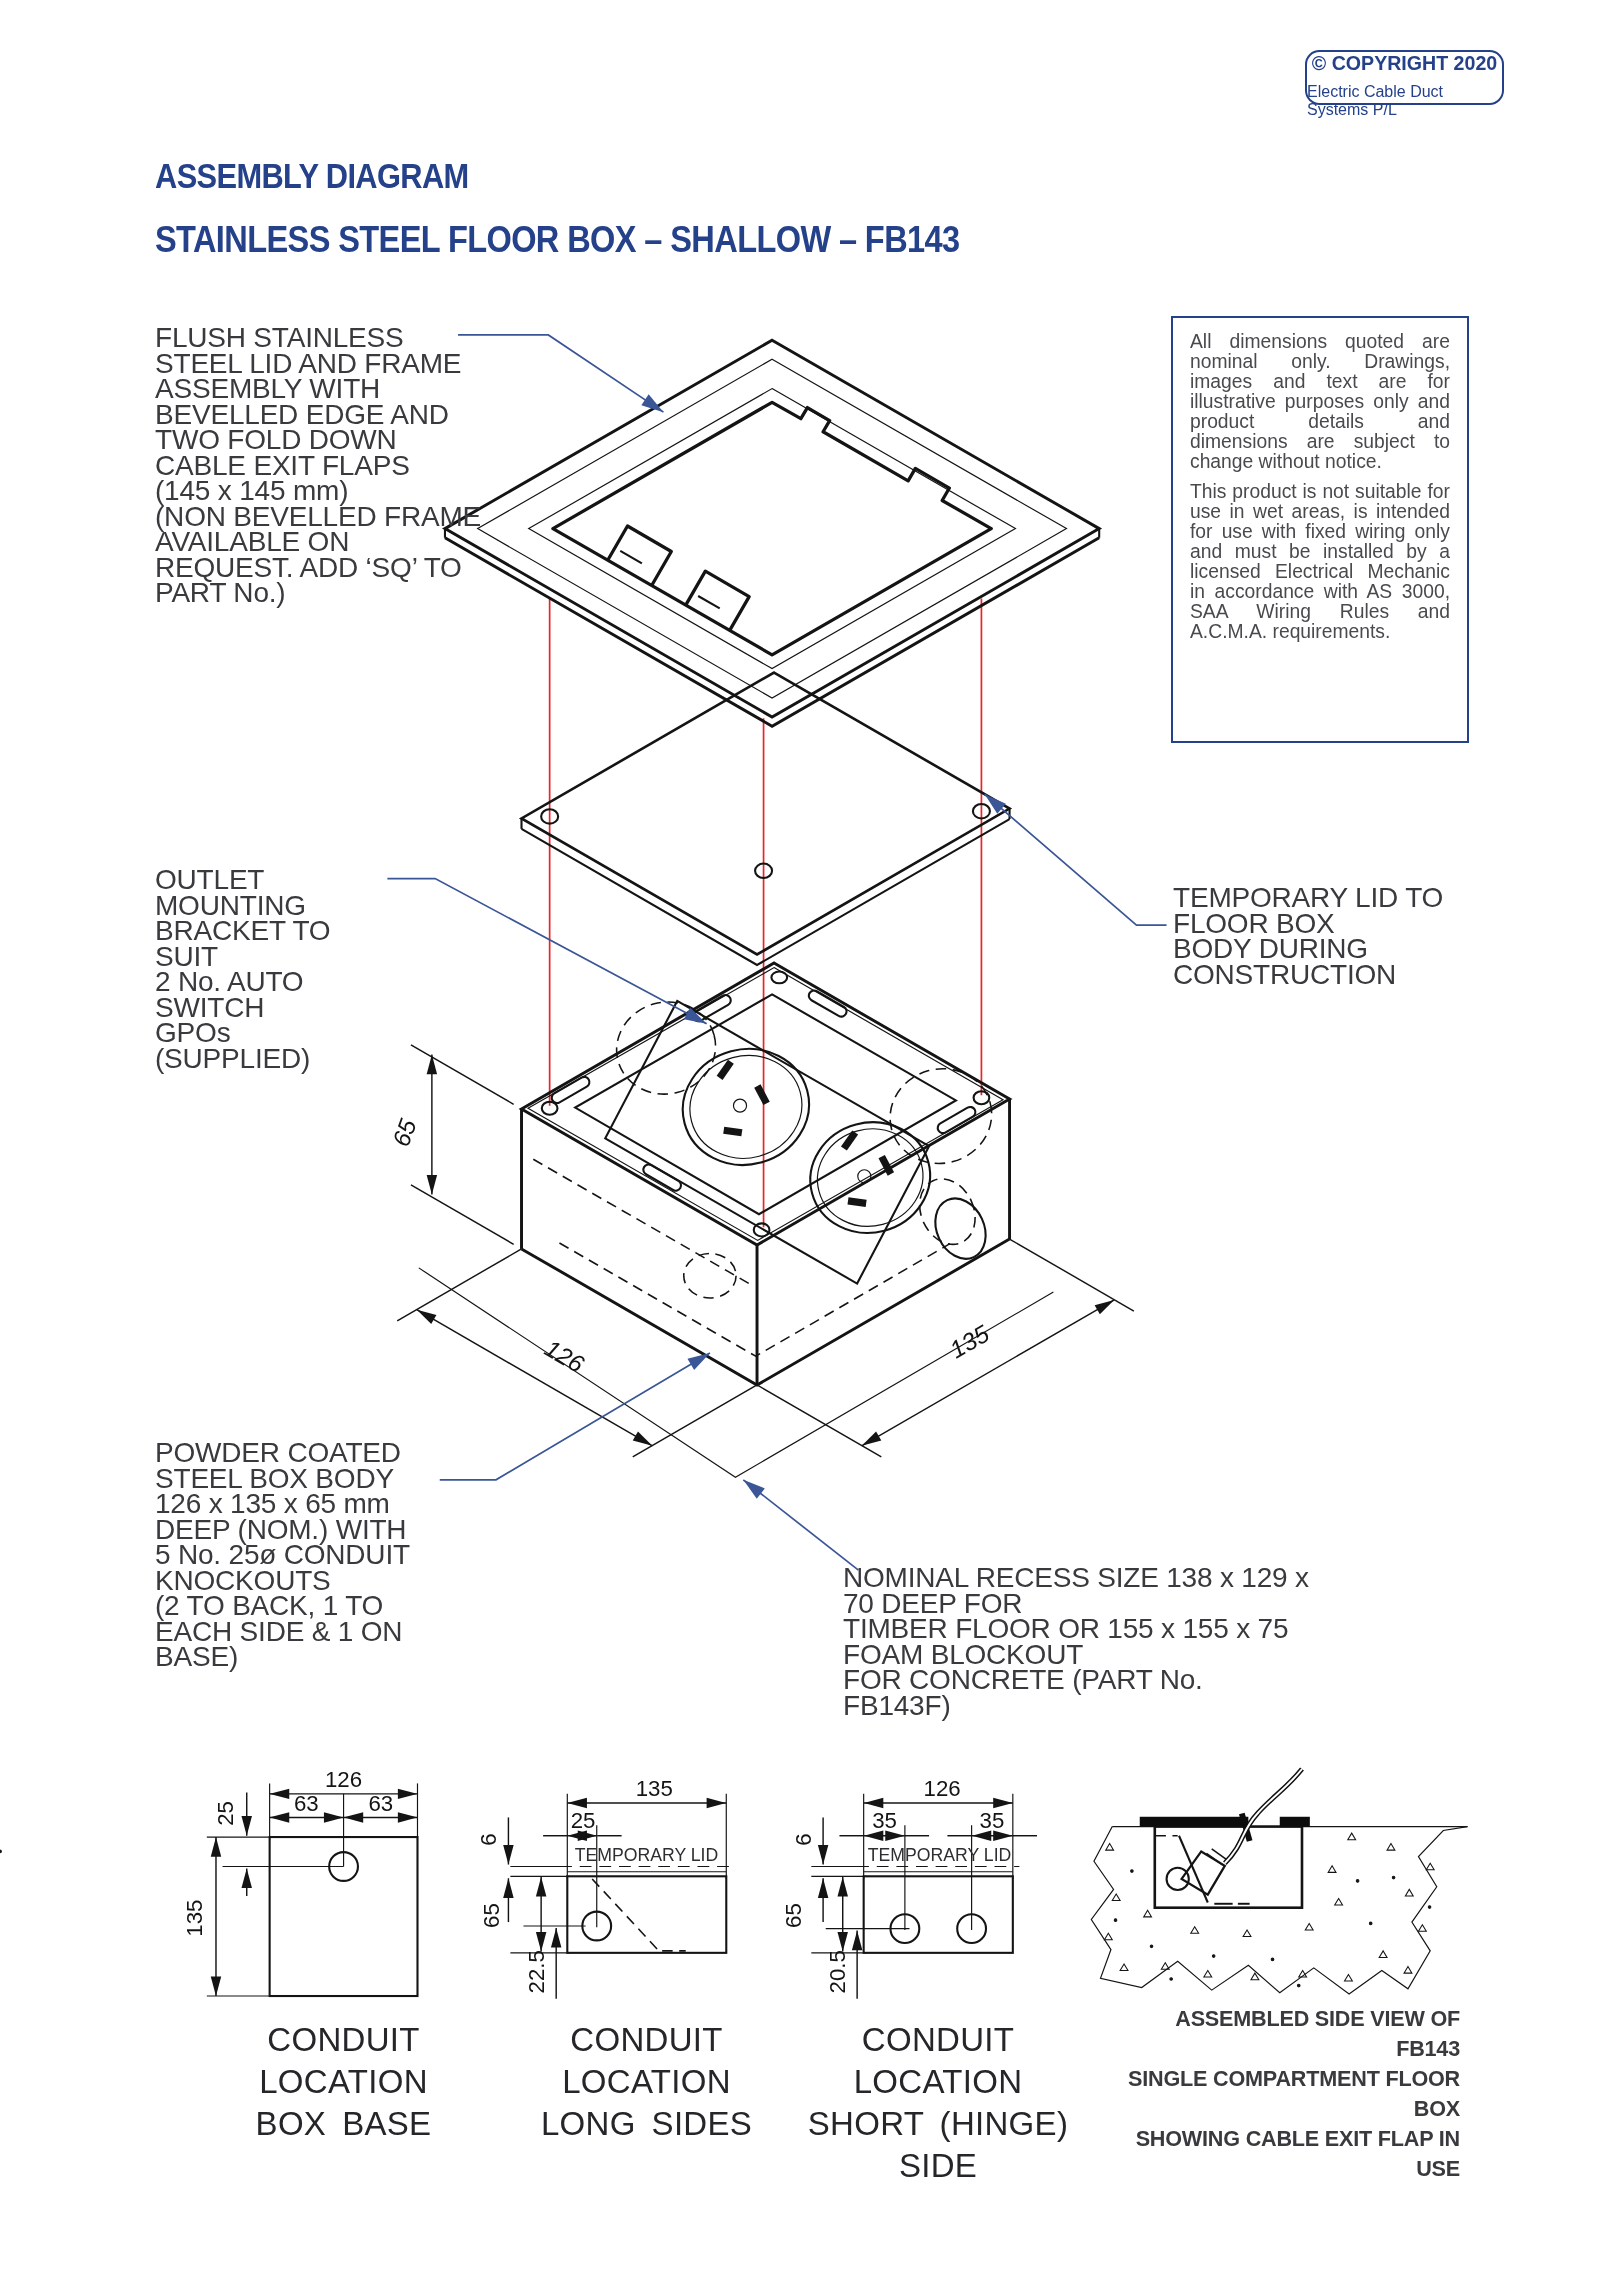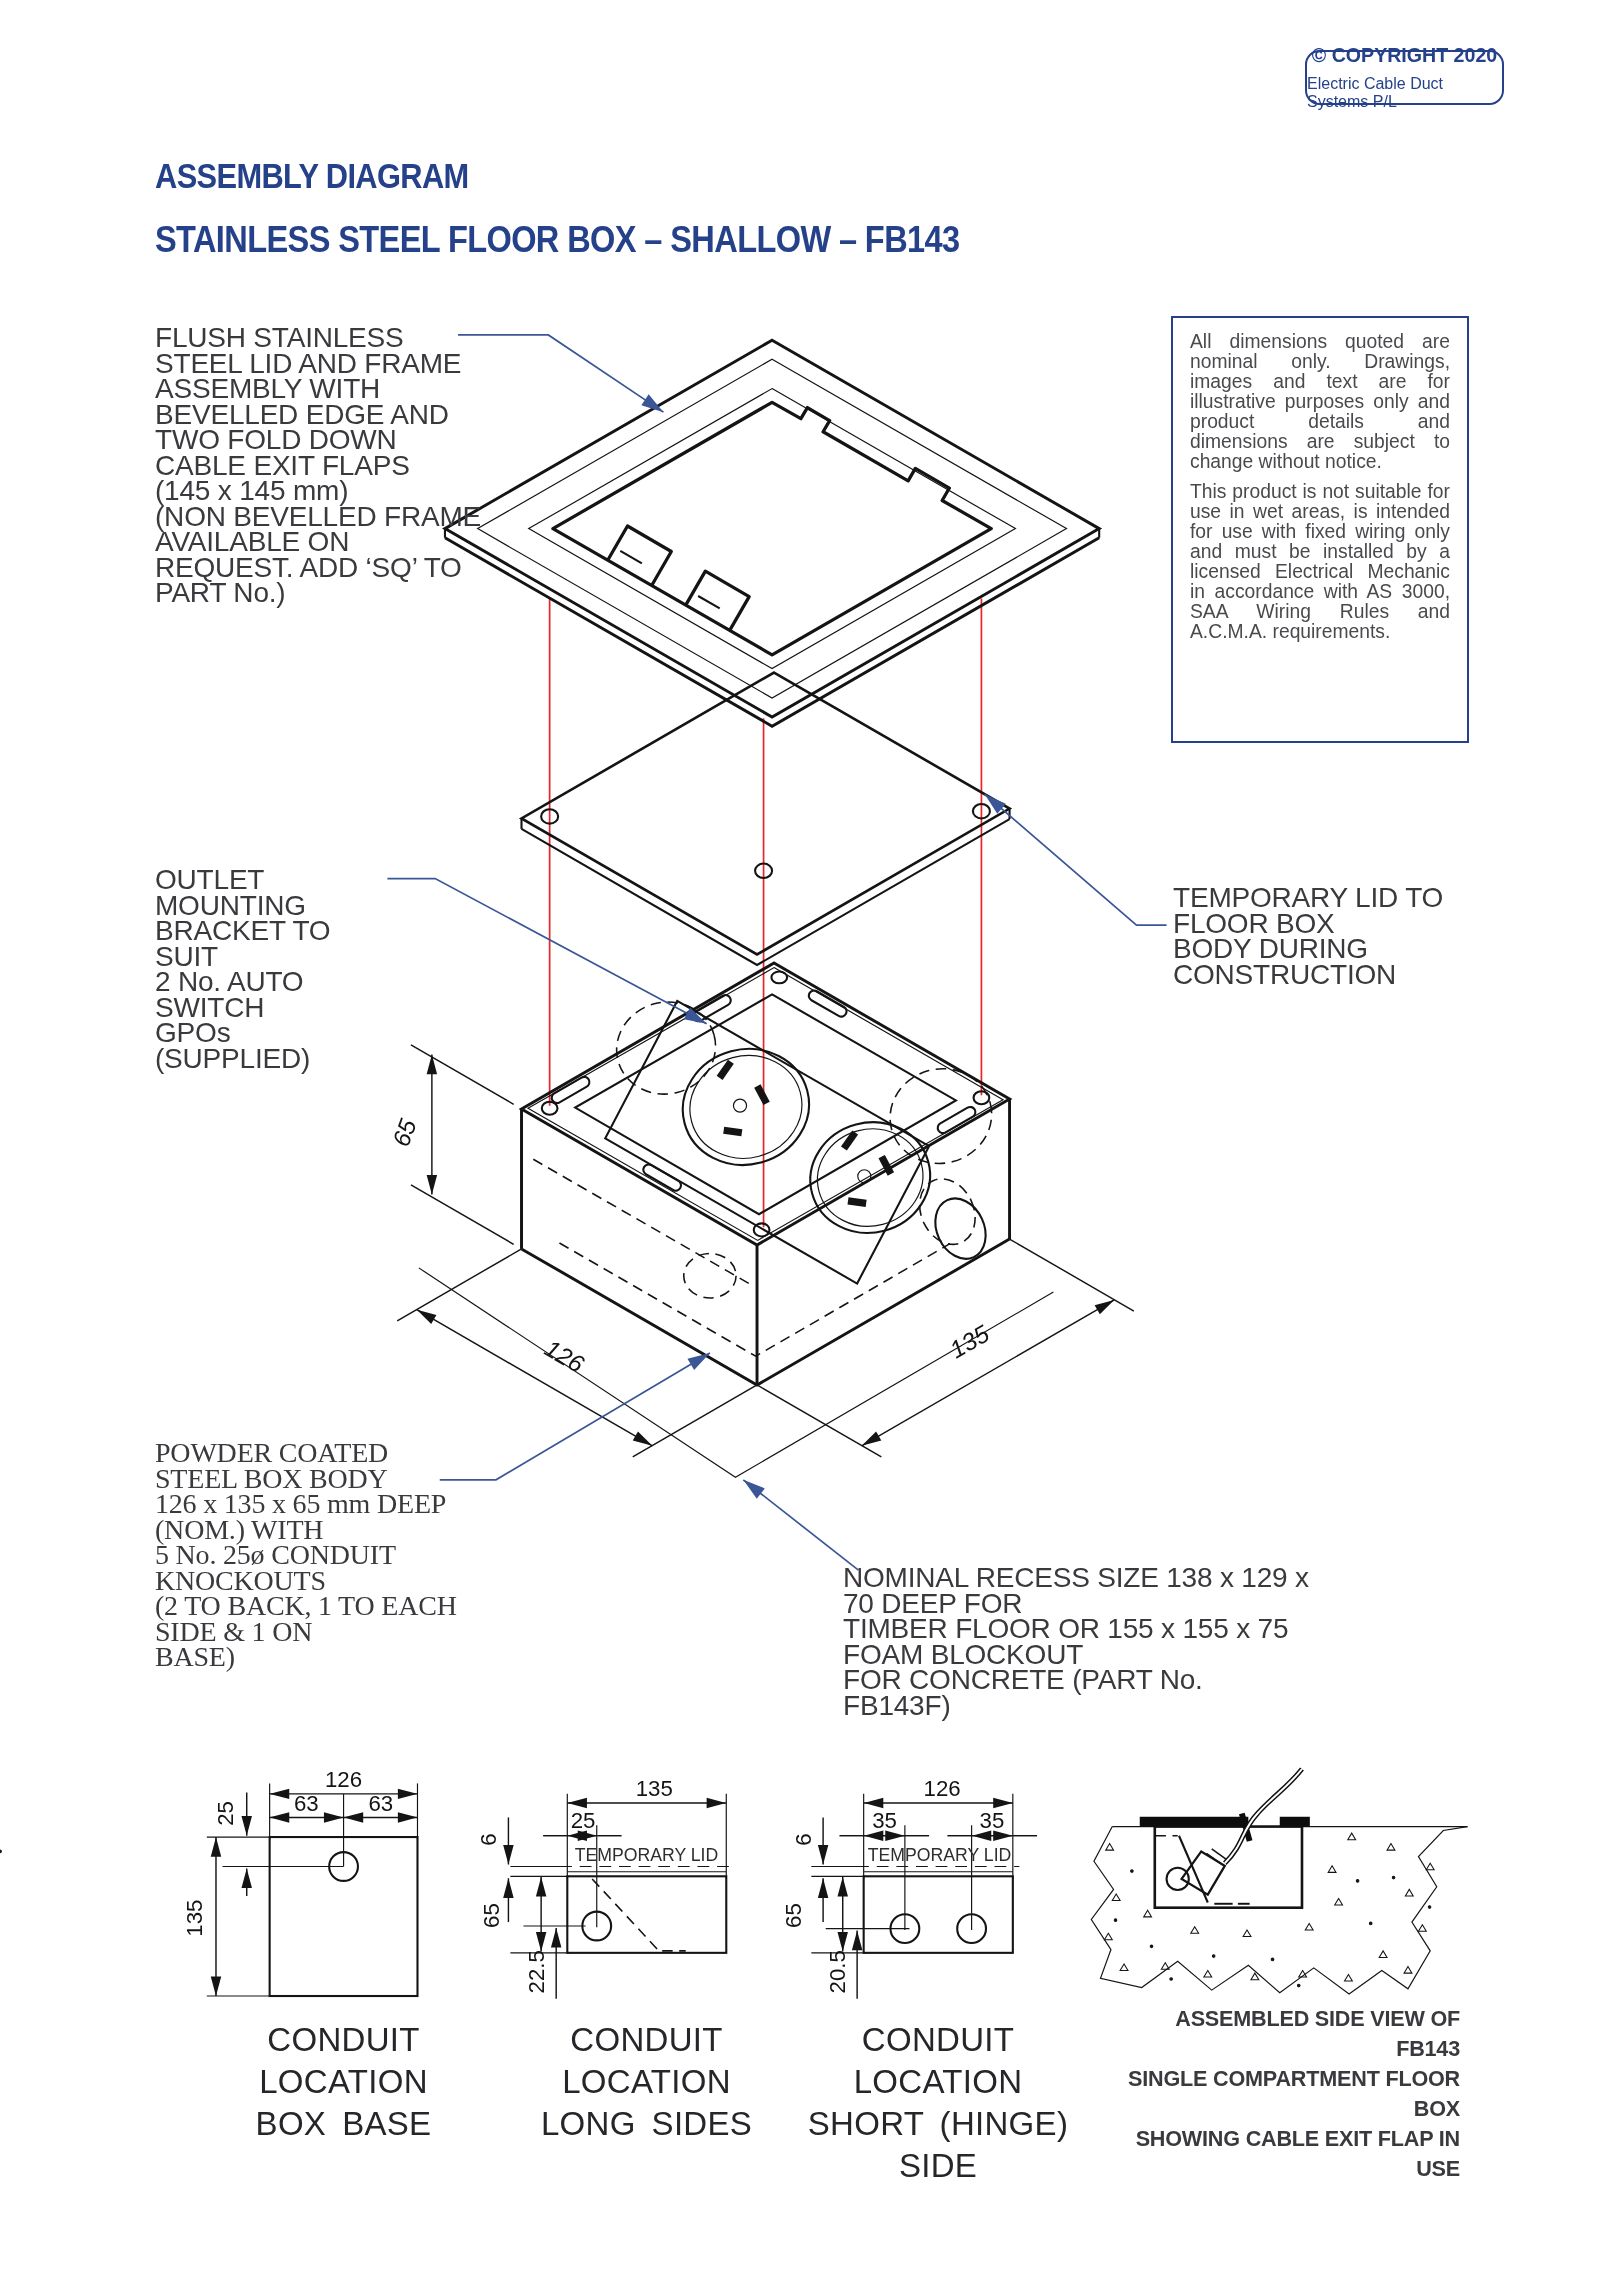--- a/index.html
+++ b/index.html
@@ -8,21 +8,21 @@
   .page > svg{position:absolute;left:0;top:0;}
 
   
   .title1{position:absolute;left:155px;top:156px;font-size:35px;font-weight:bold;
           color:#24418a;letter-spacing:-0.7px;transform:scaleX(.88);transform-origin:left;white-space:nowrap;}
   .title2{position:absolute;left:155px;top:219px;font-size:37px;font-weight:bold;
           color:#24418a;letter-spacing:-0.7px;transform:scaleX(.88);transform-origin:left;white-space:nowrap;}
 
   .copybox{position:absolute;left:1305px;top:50px;width:195px;height:51px;
            border:2px solid #24418a;border-radius:14.4px;display:flex;flex-direction:column;
-           align-items:center;justify-content:center;color:#24418a;background:#fff;}
+           align-items:center;justify-content:flex-start;color:#24418a;background:#fff;}
   .copybox .l1{font-size:19.6px;font-weight:600;letter-spacing:0;}
   .copybox .l2{font-size:16px;margin-top:8px;}
 
   .note{position:absolute;white-space:pre-line;font-size:28px;line-height:25.5px;
         color:#3a3a3e;letter-spacing:-0.2px;}
 
   .disclaimer{position:absolute;left:1171px;top:316px;width:298px;height:427px;
               border:2px solid #24418a;box-sizing:border-box;padding:14.4px 17px;
               font-size:19.3px;line-height:20px;color:#4a4a4e;text-align:justify;}
   .disclaimer p{margin:0 0 9.2px 0;}
@@ -363,21 +363,21 @@
 REQUEST. ADD ‘SQ’ TO PART No.)</div>
 
   <div class="note" style="left:155px;top:867px;width:236px;">OUTLET MOUNTING
 BRACKET TO SUIT
 2 No. AUTO SWITCH
 GPOs (SUPPLIED)</div>
 
   <div class="note" style="left:1173px;top:885px;width:314px;">TEMPORARY LID TO FLOOR BOX
 BODY DURING CONSTRUCTION</div>
 
-  <div class="note" style="left:155px;top:1440px;width:308px;font-family:Liberation Serif, serif;">POWDER COATED STEEL BOX BODY
+  <div class="note" style="left:155px;top:1440px;width:308px;">POWDER COATED STEEL BOX BODY
 126 x 135 x 65 mm DEEP (NOM.) WITH
 5 No. 25ø CONDUIT KNOCKOUTS
 (2 TO BACK, 1 TO EACH SIDE &amp; 1 ON
 BASE)</div>
 
   <div class="note" style="left:843px;top:1565px;width:471px;">NOMINAL RECESS SIZE 138 x 129 x 70 DEEP FOR
 TIMBER FLOOR OR 155 x 155 x 75 FOAM BLOCKOUT
 FOR CONCRETE (PART No. FB143F)</div>
 
   <div class="disclaimer">

